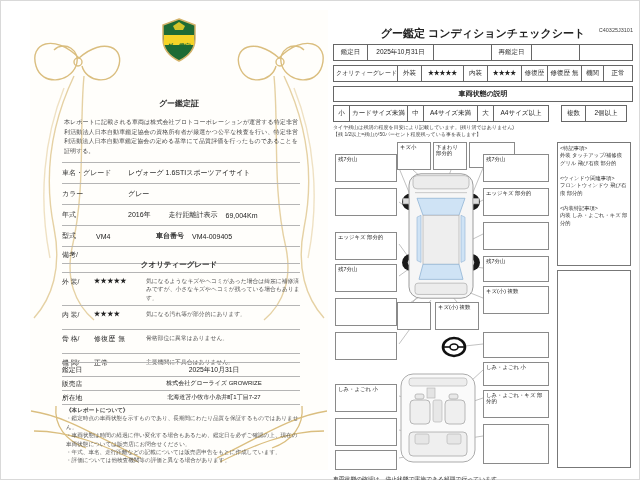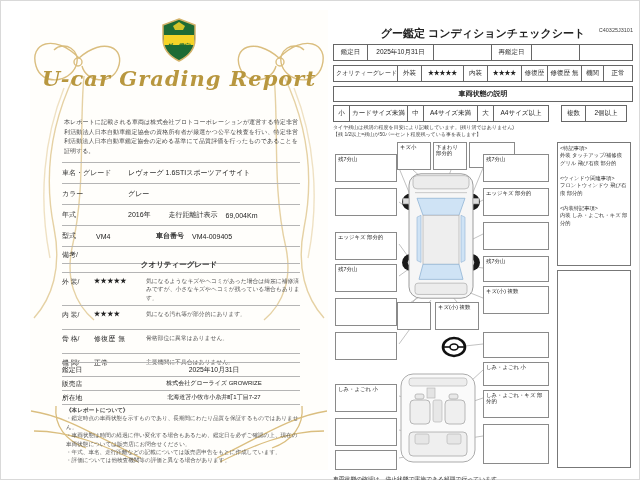--- a/index.html
+++ b/index.html
@@ -113,21 +113,21 @@
 
   <div class="badge">
     <svg width="36" height="44" viewBox="0 0 36 44">
       <path d="M18,1 L34,7 V21 C34,33 26,39 18,43 C10,39 2,33 2,21 V7 Z" fill="#1d6b35" stroke="#d4b36a" stroke-width="1.5"></path>
       <rect x="3" y="17" width="30" height="10" fill="#f5d428"></rect>
       <path d="M12,8 L18,4 L24,8 L22,12 L14,12 Z" fill="#f5d428" opacity=".85"></path>
     </svg>
     <div class="badge-label" style="color:#1d6b35;">グー鑑定</div>
   </div>
 
-  <div class="cert-title">U-car Grading Report</div>
+  <div class="cert-sub">グー鑑定証</div>
   <p class="cert-intro">本レポートに記載される車両は株式会社プロトコーポレーションが運営する特定非営利活動法人日本自動車鑑定協会の資格所有者が厳選かつ公平な検査を行い、特定非営利活動法人日本自動車鑑定協会の定める基準にて品質評価を行ったものであることを証明する。</p>
 
 
   <div class="spec">
     <div class="spec-row">
       <span class="spec-lab">車名・グレード</span>
       <span class="spec-val">レヴォーグ 1.6STIスポーツアイサイト</span>
     </div>
     <div class="spec-row">
       <span class="spec-lab">カラー</span>

